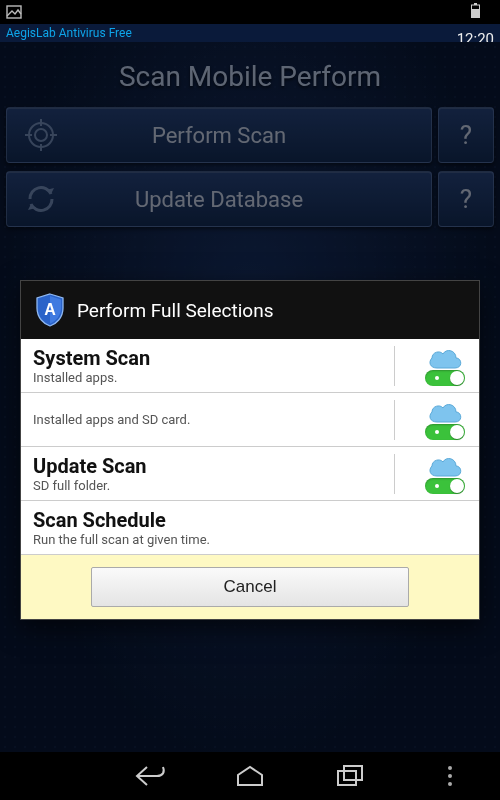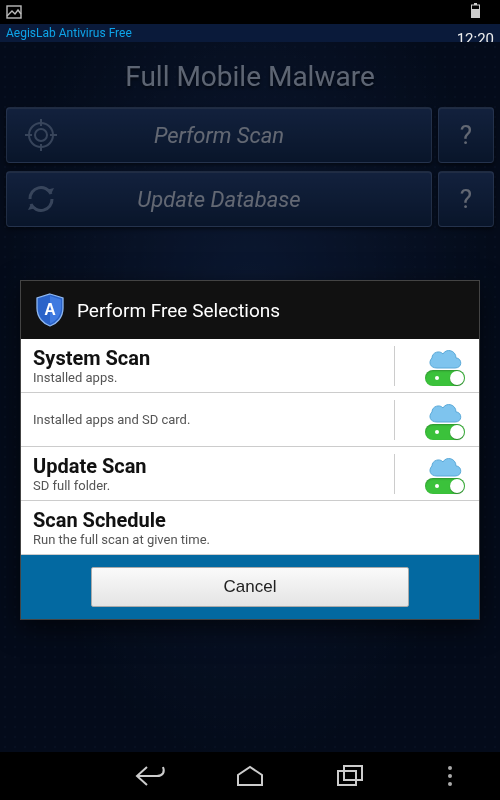--- a/index.html
+++ b/index.html
@@ -44,21 +44,20 @@
   .action-btn {
     flex: 1;
     height: 56px;
     border: 1px solid rgba(160,190,240,.35);
     border-radius: 4px;
     background: linear-gradient(#2a4a88, #15305e);
     box-shadow: inset 0 1px 0 rgba(255,255,255,.15), 0 2px 4px rgba(0,0,0,.5);
     display:flex; align-items:center; justify-content:center;
     color:#dbe7ff; font-size:22px;
     position: relative;
-    font-style: italic;
   }
   .action-btn .btn-icon {
     position:absolute; left:16px; top:50%; transform:translateY(-50%);
     width:36px; height:36px; display:flex; align-items:center; justify-content:center;
     opacity:.75;
   }
   .help-btn {
     width: 56px; flex: none;
     border: 1px solid rgba(160,190,240,.35);
     border-radius:4px;
@@ -106,21 +105,21 @@
   .switch .knob {
     position:absolute; right:1px; top:1px; width:14px; height:14px;
     background:#fff; border-radius:50%;
     box-shadow:0 1px 1px rgba(0,0,0,.3);
   }
   .switch .dot {
     position:absolute; left:10px; top:50%; transform:translateY(-50%);
     width:4px;height:4px;border-radius:50%;background:#fff;
   }
 
-  .dialog-footer { background:#0369a1; padding:12px 70px; }
+  .dialog-footer { background:#fef9c3; padding:12px 70px; }
   .cancel-btn {
     width:100%; height:40px;
     background:linear-gradient(#fafafa,#e4e4e4);
     border:1px solid #aaa; border-radius:2px;
     font-size:17px; color:#222;
   }
 
   
   .navbar {
     position:absolute; bottom:0; left:0; right:0; height:48px;
@@ -157,21 +156,21 @@
         </svg>
     </span>
     <span style="font-size:15px;color:#eee;">12:20</span>
   </div>
 </div>
 
 <div class="app-title">AegisLab Antivirus Free</div>
 
 <div class="main">
 
-  <div class="screen-heading">Full Mobile Malware</div>
+  <div class="screen-heading">Scan Mobile Perform</div>
 
   <div class="action-row">
     <div class="action-btn">
       <span class="btn-icon">
         <svg width="34" height="34" viewBox="0 0 34 34">
             <circle cx="17" cy="17" r="12" fill="none" stroke="#9bb8e8" stroke-width="2"></circle>
             <circle cx="17" cy="17" r="6" fill="none" stroke="#9bb8e8" stroke-width="2"></circle>
             <line x1="17" y1="1" x2="17" y2="8" stroke="#9bb8e8" stroke-width="2"></line>
             <line x1="17" y1="26" x2="17" y2="33" stroke="#9bb8e8" stroke-width="2"></line>
             <line x1="1" y1="17" x2="8" y2="17" stroke="#9bb8e8" stroke-width="2"></line>
@@ -206,21 +205,21 @@
 
   <div class="dialog">
     <div class="dialog-header">
       <span class="shield-icon">
         <svg width="30" height="34" viewBox="0 0 30 34">
           <path d="M15 1 L28 5 V15 C28 25 21 31 15 33 C9 31 2 25 2 15 V5 Z" fill="#2a63c9" stroke="#8fb8f2" stroke-width="1.3"></path>
           <path d="M15 3 L26 6.5 V15 C26 23 20 29 15 30.5 V3 Z" fill="#3f7ae0"></path>
           <text x="15" y="22" text-anchor="middle" font-size="16" font-weight="700" fill="#fff" font-family="Arial">A</text>
         </svg>
       </span>
-      <span>Perform Free Selections</span>
+      <span>Perform Full Selections</span>
     </div>
 
     <div class="option">
       <div class="option-text">
         <div class="option-title">System Scan</div>
         <div class="option-sub">Installed apps.</div>
       </div>
       <div class="divider"></div>
       <div class="cloud-toggle">
         <span class="cloud-icon">

